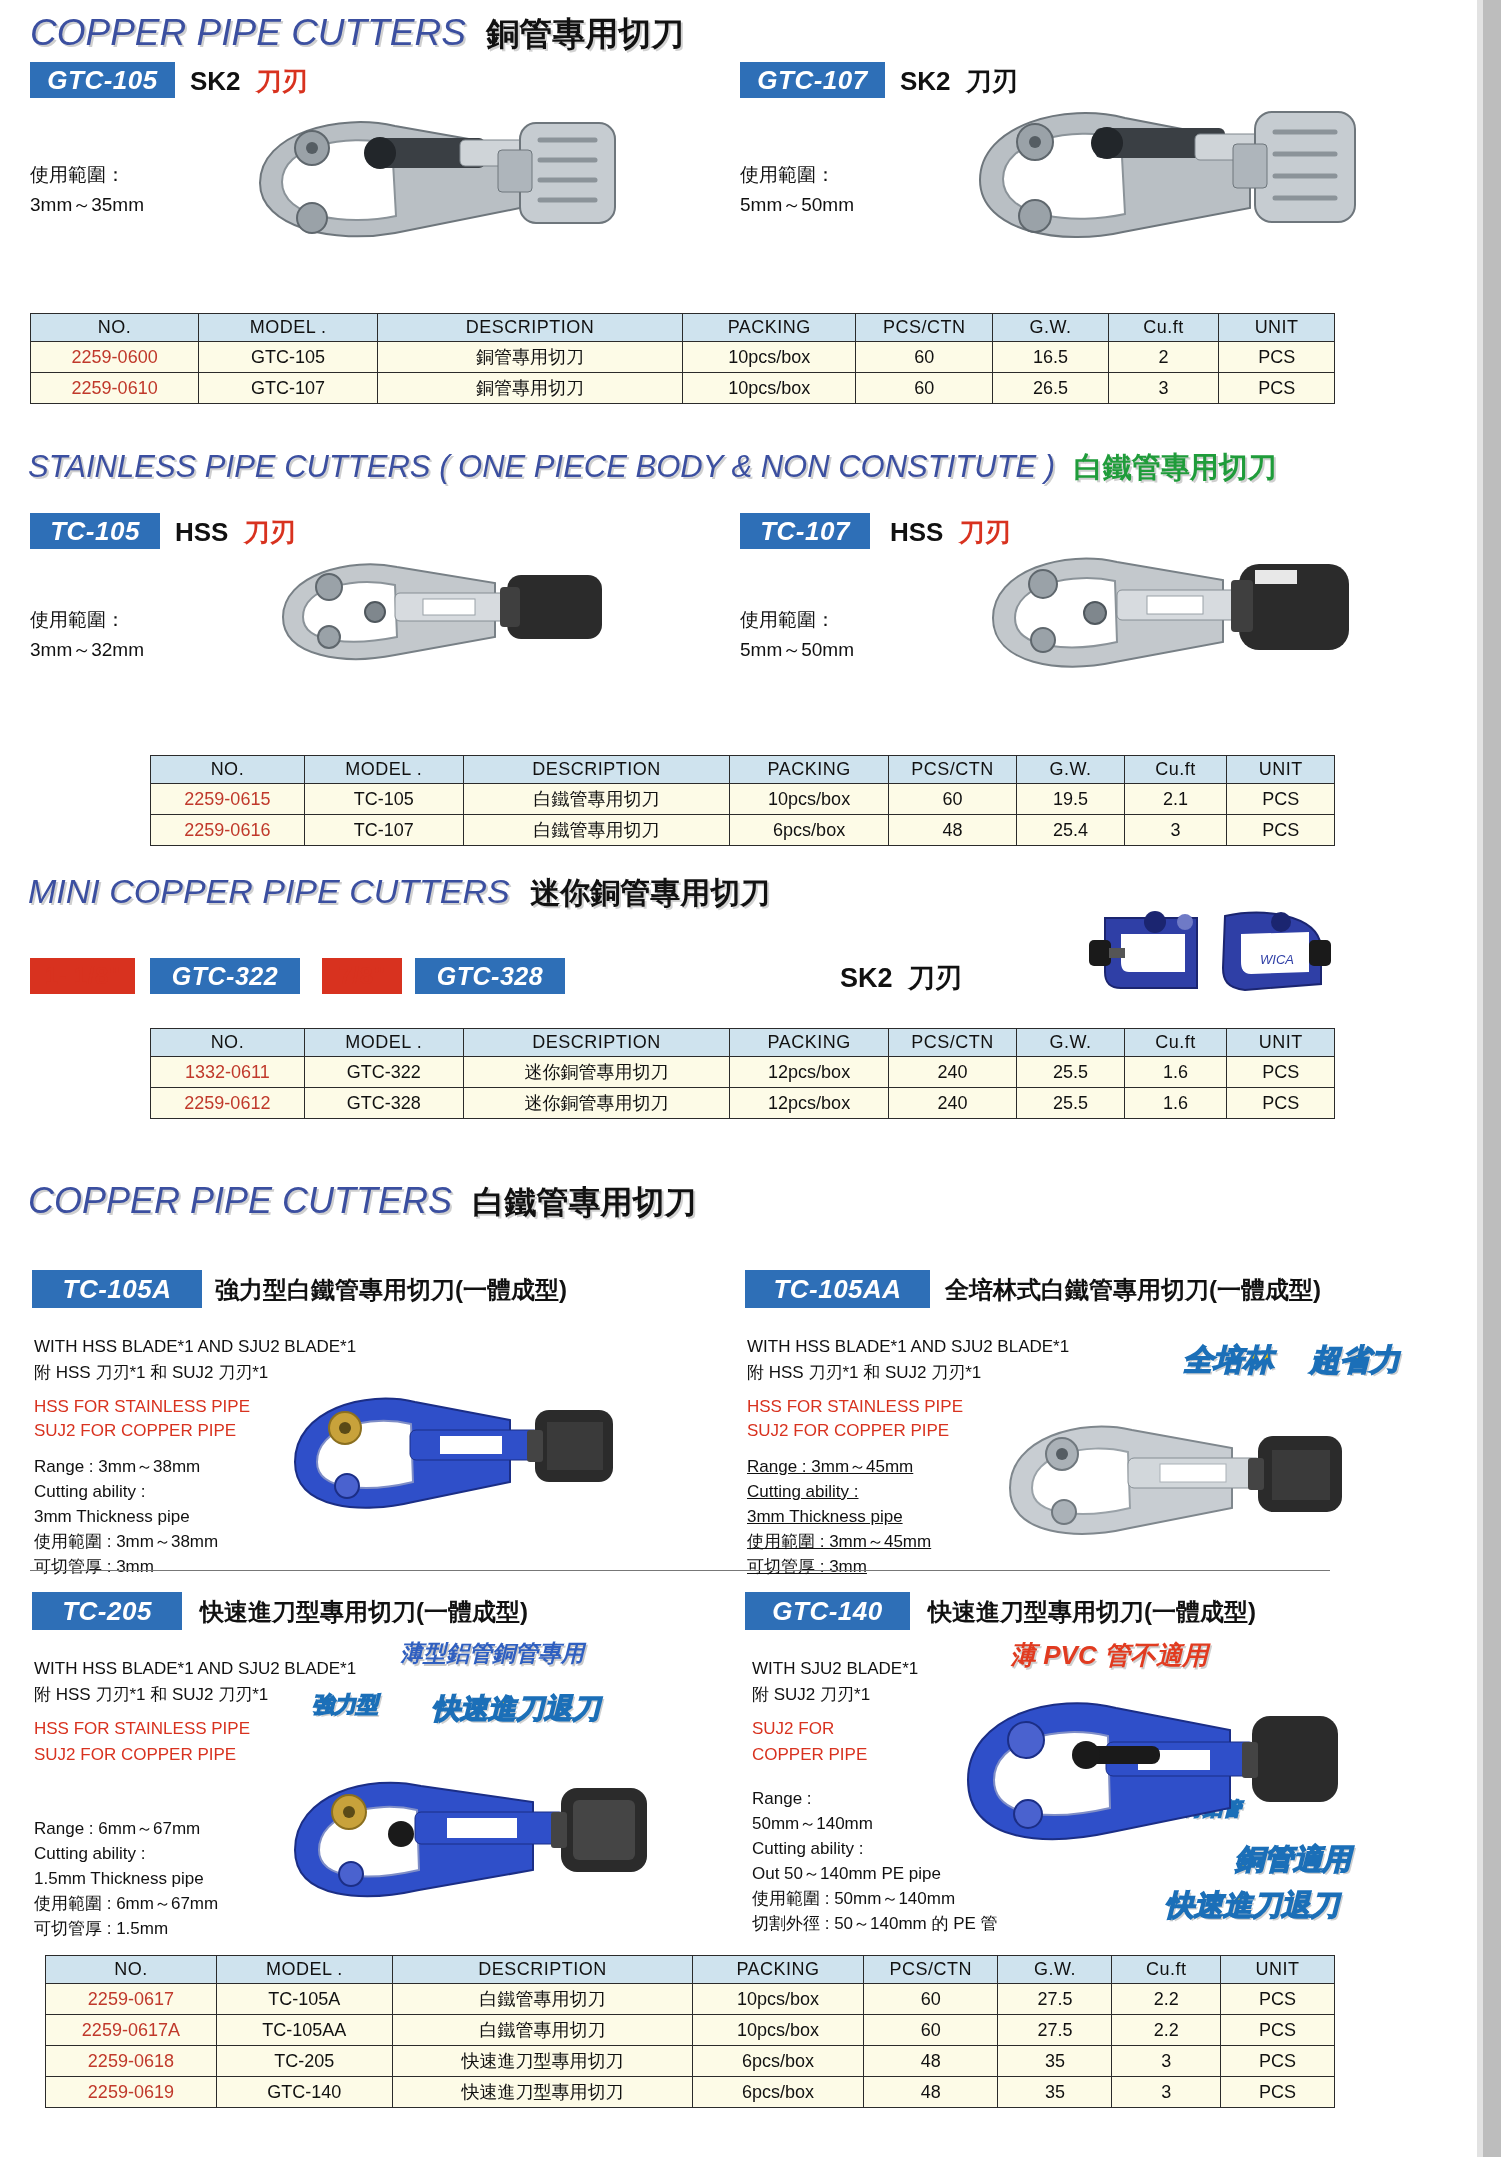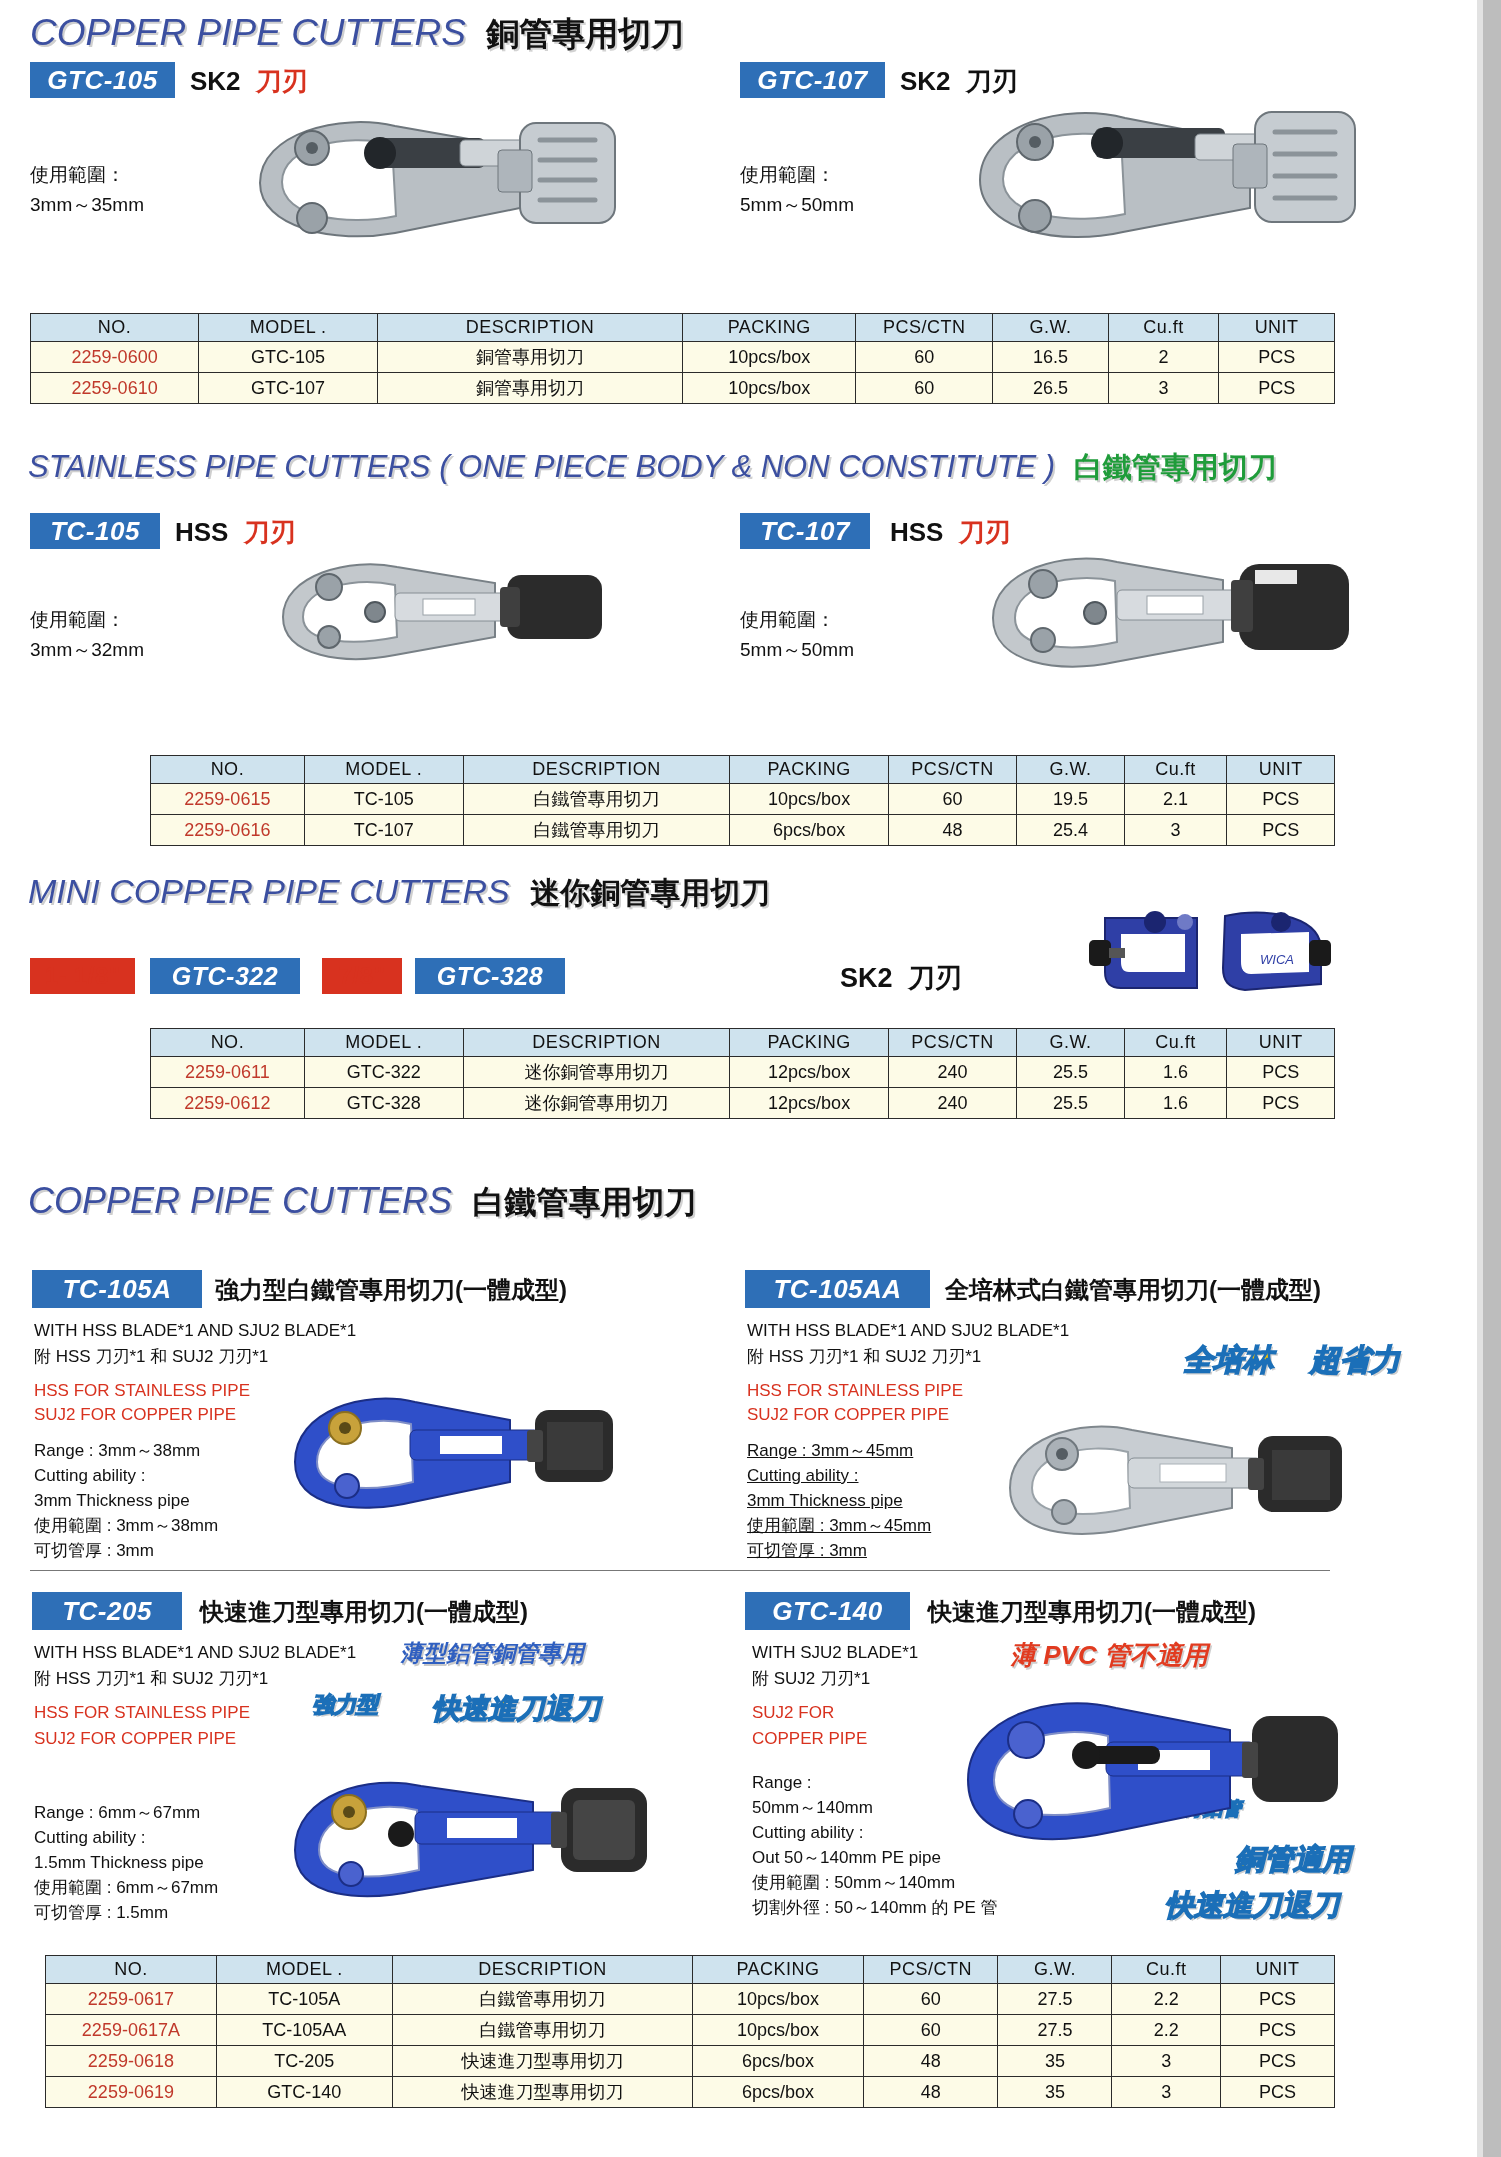--- a/index.html
+++ b/index.html
@@ -60,21 +60,21 @@
     padding:3px 2px;
     font-weight:normal;
     color:#111;
   }
   table.spec thead th { background:#cfe3ee; font-size:18px; letter-spacing:0.5px;}
   table.spec tbody tr:nth-child(odd) { background:#fdfbe7; }
   table.spec tbody tr:nth-child(even) { background:#fdfbe7; }
   table.spec td.no { color:#c0392b; }
   table.spec td.desc { font-size:18px; }
   .ptitle-cn { position:absolute; font-weight:bold; color:#111; white-space:nowrap;}
-  .ptxt { position:absolute; font-size:17px; color:#111; line-height:25px; white-space:pre-line;}
+  .ptxt { position:absolute; font-size:17px; color:#111; line-height:25px; white-space:pre-line;margin-top:16px;}
   .ptxt.r { color:#d8321f; }
   .fancy {
     position:absolute; font-weight:bold; font-style:italic;
     white-space:nowrap;
   }
   .fancy.blue { color:#2f5fc0; text-shadow:1.5px 1.5px 0 #c9c9c9; }
   .fancy.yellow { color:#f2c200; -webkit-text-stroke:1.5px #1b6fb8; text-shadow:2px 2px 0 #cfcfcf; }
   .fancy.redo { color:#e13b20; text-shadow:1.5px 1.5px 0 #cfcfcf; }
 
   .hr { position:absolute; background:#777; height:1px; }
@@ -332,21 +332,21 @@
         <th style="width:260px">DESCRIPTION</th>
         <th style="width:155px">PACKING</th>
         <th style="width:125px">PCS/CTN</th>
         <th style="width:105px">G.W.</th>
         <th style="width:100px">Cu.ft</th>
         <th style="width:105px">UNIT</th>
       </tr>
     </thead>
     <tbody>
       <tr>
-        <td class="no">2259-0611</td>
+        <td class="no">1332-0611</td>
         <td>GTC-322</td>
         <td class="desc">迷你銅管專用切刀</td>
         <td>12pcs/box</td>
         <td>240</td>
         <td>25.5</td>
         <td>1.6</td>
         <td>PCS</td>
       </tr>
       <tr>
         <td class="no">2259-0612</td>

